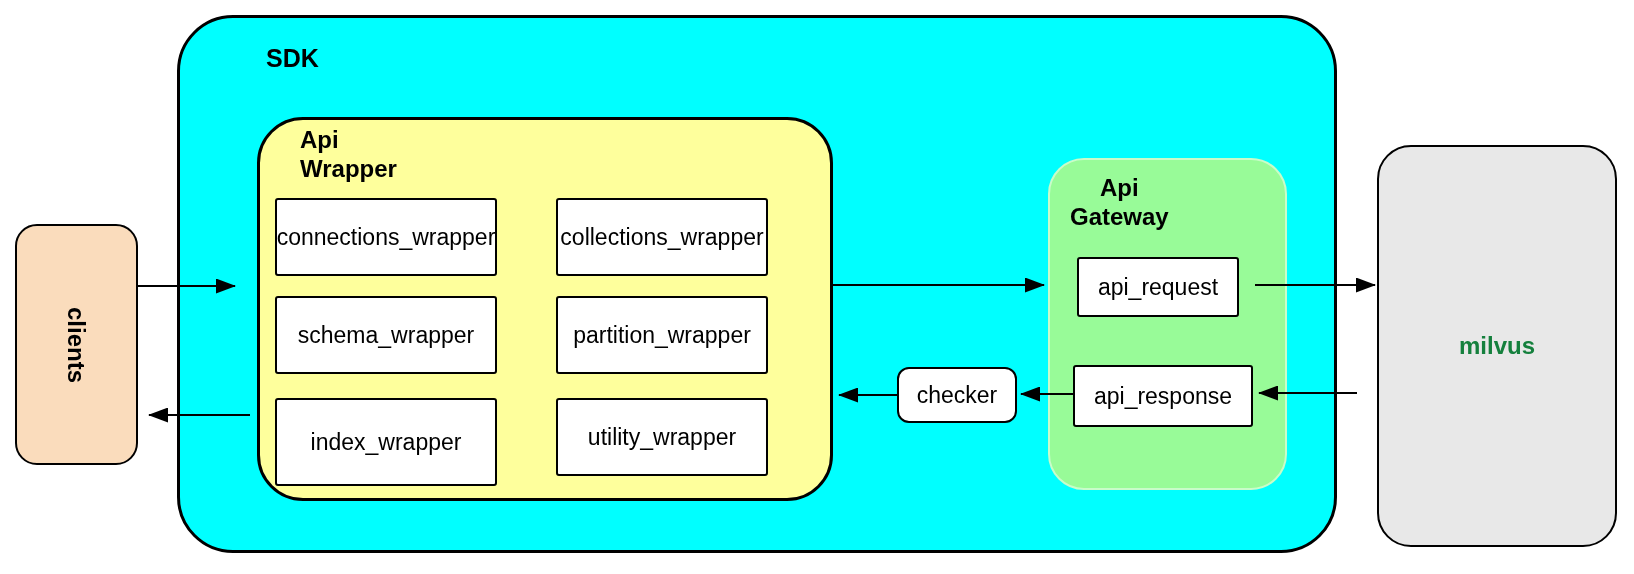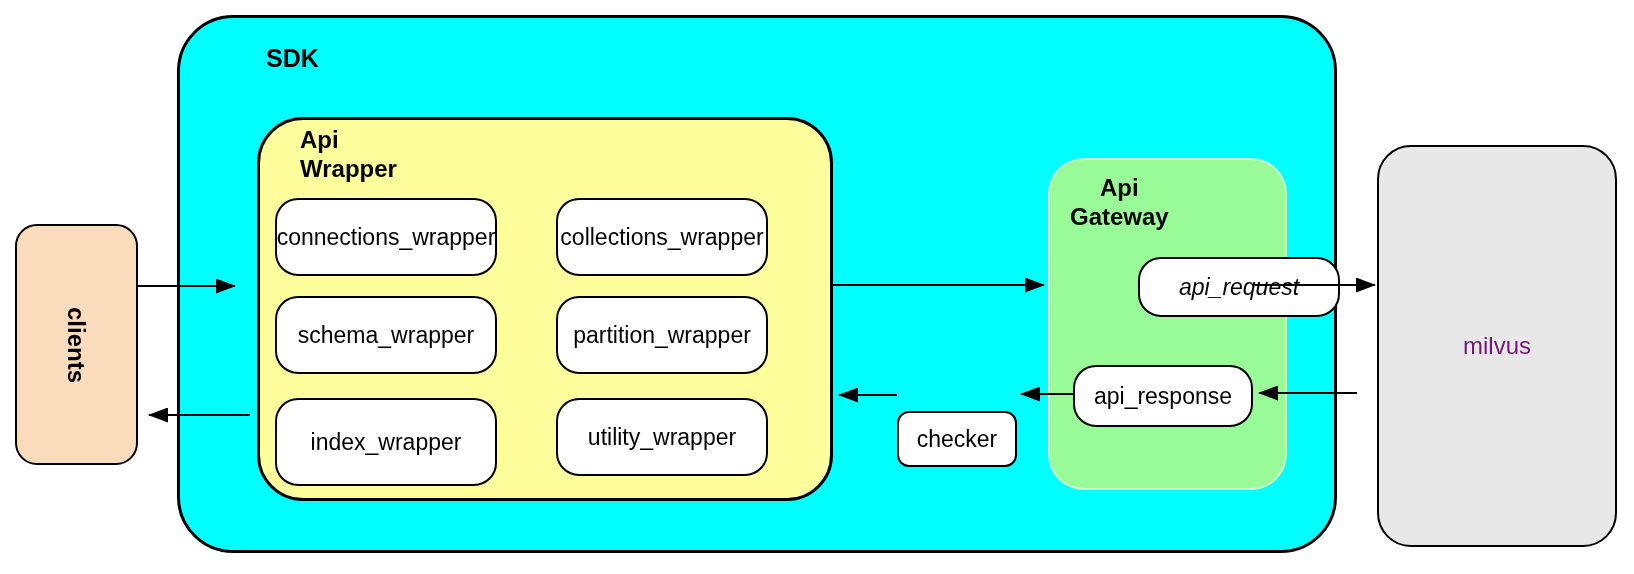--- a/index.html
+++ b/index.html
@@ -46,38 +46,38 @@
     display: flex; align-items: center; justify-content: center;
   }
   .clients .rot {
     transform: rotate(90deg);
     font-size: 24px; font-weight: bold; color: #000; white-space: nowrap;
   }
   .milvus {
     left: 1377px; top: 145px; width: 240px; height: 402px;
     background: #e8e8e8; border: 2.5px solid #000; border-radius: 34px;
     display: flex; align-items: center; justify-content: center;
-    font-size: 24px; font-weight: normal; color: #701a75;
+    font-size: 24px; font-weight: bold; color: #15803d;
   }
 
   
   .node {
     position: absolute; box-sizing: border-box;
-    background: #ffffff; border: 2.5px solid #000; border-radius: 23px;
+    background: #ffffff; border: 2.5px solid #000; border-radius: 3px;
     display: flex; align-items: center; justify-content: center;
     font-size: 23px; color: #000; white-space: nowrap;
   }
   .n-connections { left: 275px; top: 198px; width: 222px; height: 78px; }
   .n-collections { left: 556px; top: 198px; width: 212px; height: 78px; }
   .n-schema      { left: 275px; top: 296px; width: 222px; height: 78px; }
   .n-partition   { left: 556px; top: 296px; width: 212px; height: 78px; }
   .n-index       { left: 275px; top: 398px; width: 222px; height: 88px; }
   .n-utility     { left: 556px; top: 398px; width: 212px; height: 78px; text-align: center; }
-  .n-checker     { left: 897px; top: 367px; width: 120px; height: 56px; border-radius: 12px; margin-top: 44px; }
-  .n-request     { left: 1138px; top: 257px; width: 202px; height: 60px; font-style: italic; }
+  .n-checker     { left: 897px; top: 367px; width: 120px; height: 56px; border-radius: 12px; }
+  .n-request     { left: 1077px; top: 257px; width: 162px; height: 60px; }
   .n-response    { left: 1073px; top: 365px; width: 180px; height: 62px; }
 
   .arrow-layer {
     position: absolute; left: 0; top: 0; width: 1634px; height: 574px;
     pointer-events: none; z-index: 10;
   }
 </style>
 </head>
 <body>
 

